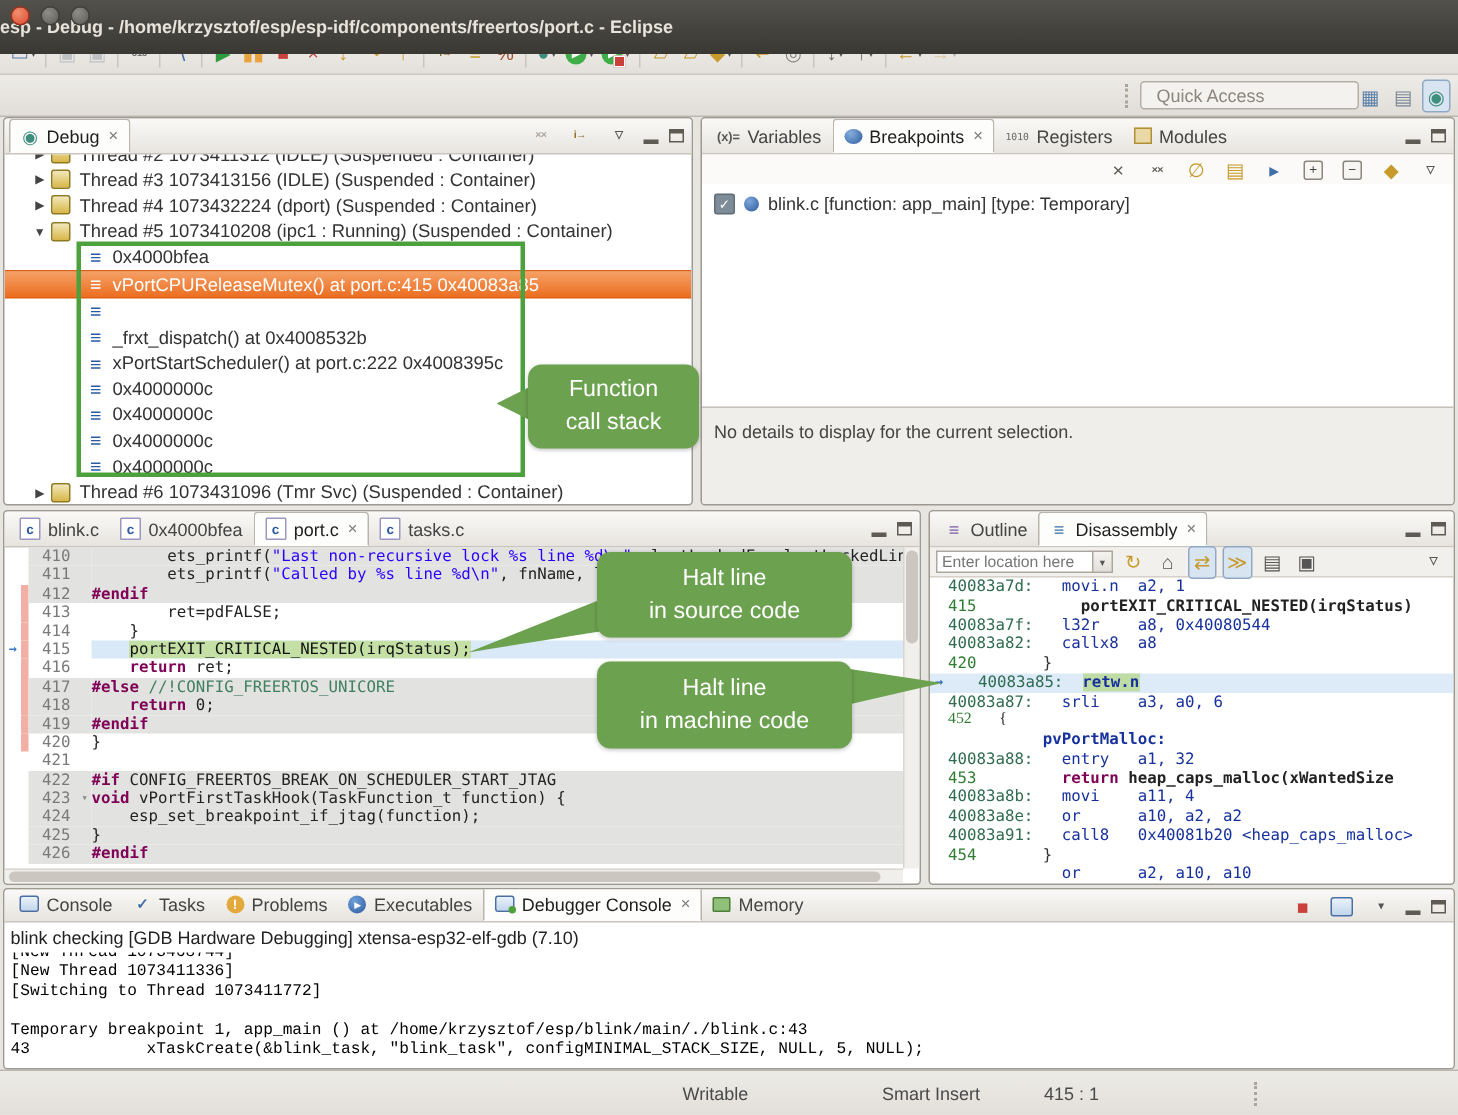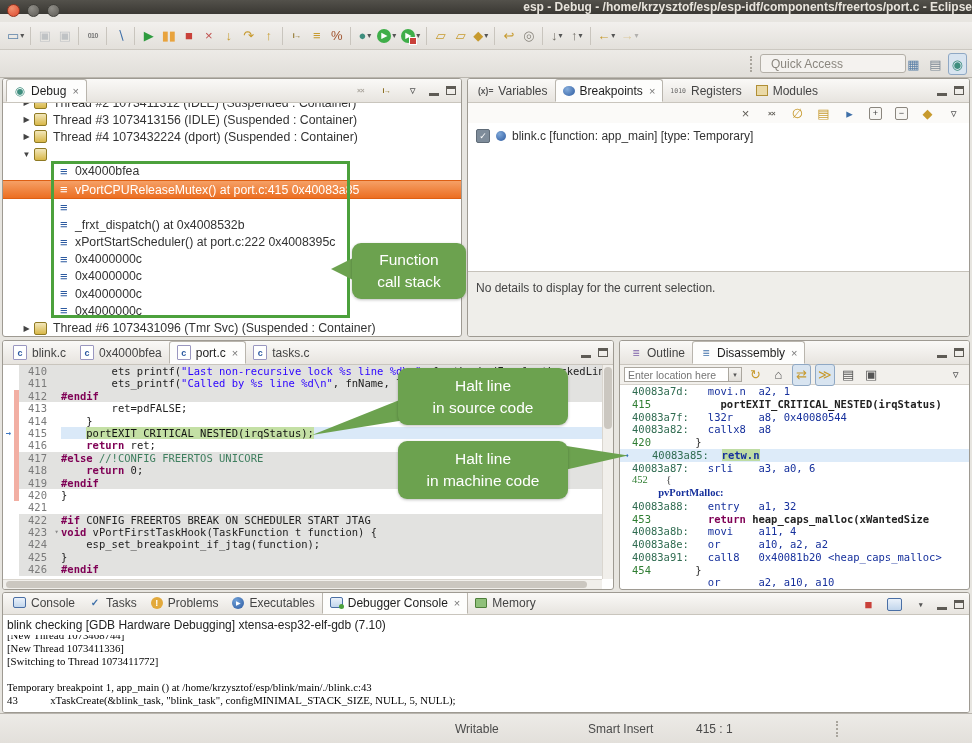--- a/index.html
+++ b/index.html
@@ -1,20 +1,20 @@
 <!DOCTYPE html>
 <html><head>
 <meta charset="utf-8">
 <style>
   html,body{margin:0;padding:0}
   body{width:972px;height:743px;position:relative;font-family:"Liberation Sans",sans-serif;
        background:#E7E5E0;overflow:hidden;-webkit-font-smoothing:antialiased}
   
-  .titlebar{position:absolute;left:0;top:0;width:972px;height:14px;
-    background:linear-gradient(#53514B,#3A3833);display:flex;align-items:center;justify-content:flex-end;
+  .titlebar{position:absolute;left:0;top:0;width:972px;height:36px;
+    background:linear-gradient(#53514B,#3A3833);display:flex;align-items:center;justify-content:flex-start;
     color:#E8E4DC;font-size:12px;font-weight:bold;z-index:10}
   .winbtns{position:absolute;left:7px;top:4px;display:flex;gap:7px}
   .wb{width:13px;height:13px;border-radius:50%;box-sizing:border-box}
   .wb.close{background:radial-gradient(circle at 35% 30%,#F0906E,#DE4A30);border:1px solid #96341F}
   .wb.min,.wb.max{background:radial-gradient(circle at 35% 30%,#8F8D87,#5D5B55);border:1px solid #403F3A}
   
   .toolbar{position:absolute;left:0;top:22px;width:972px;height:28px;box-sizing:border-box;
     background:linear-gradient(#F2F0ED,#E3E0DB);border-bottom:1px solid #CCC8C1;
     display:flex;align-items:center;padding:0 5px;gap:1px;z-index:9}
   .subbar{position:absolute;left:0;top:50px;width:972px;height:28px;box-sizing:border-box;
@@ -122,21 +122,21 @@
   .bp-row{display:flex;align-items:center;gap:6px;height:18px;padding-left:8px;font-size:12px;color:#333;margin-top:4px}
   .cb{width:12px;height:12px;background:#7E8C9A;border:1px solid #5F6B77;border-radius:2px;color:#FFF;
     font-size:9px;display:inline-flex;align-items:center;justify-content:center;flex:none}
   .bp-dot{width:10px;height:10px;border-radius:50%;background:radial-gradient(circle at 35% 30%,#7FA8D9,#2C5AA0);flex:none}
   .bp-detail{position:absolute;left:0;right:0;top:192px;bottom:0;background:#EFEEEA;border-top:1px solid #C6C2BA;
     font-size:12px;color:#444;padding:9px 0 0 8px;box-sizing:border-box}
   
   .con-tabbar{height:22px}
   .con-body{position:absolute;top:23px;left:0;right:0;bottom:0;background:#FFF;overflow:hidden}
   .con-title{font-size:12px;color:#222;padding:2px 0 3px 4px}
-  .con-lines{font-family:Liberation Serif, serif;font-size:10.8px;line-height:13px;padding-left:4px;overflow:hidden}
+  .con-lines{font-family:Liberation Mono, monospace;font-size:10.8px;line-height:13px;padding-left:4px;overflow:hidden}
   .conline{height:13px;white-space:pre}
   .conline.clipfirst{margin-top:-6px}
   
   .statusbar{position:absolute;left:0;top:713px;width:972px;height:30px;background:linear-gradient(#EDEBE7,#E2DFDA);
     border-top:1px solid #B9B5AE;font-size:12px;color:#4A4A4A;z-index:8}
   .sb-item{position:absolute;top:8px}
   .sb-grip{position:absolute;left:836px;top:7px;height:16px;border-left:2px dotted #A9A59D}
   
   .callout{position:absolute;background:#6CA24F;border-radius:9px;color:#FFF;z-index:60;
     display:flex;flex-direction:column;align-items:center;justify-content:center;
@@ -319,20 +319,21 @@
         <span class="ttext">Thread #3 1073413156 (IDLE) (Suspended : Container)</span>
       </div>
       <div class="trow">
         <span class="arr">▶</span>
         <span class="thread-ic"></span>
         <span class="ttext">Thread #4 1073432224 (dport) (Suspended : Container)</span>
       </div>
       <div class="trow">
         <span class="arr">▼</span>
         <span class="thread-ic"></span>
+        <span class="ttext">Thread #5 1073410208 (ipc1 : Running) (Suspended : Container)</span>
       </div>
       <div class="trow frame">
         <span class="frame-ic">≡</span>
         <span class="ttext">0x4000bfea</span>
       </div>
       <div class="trow frame sel">
         <span class="frame-ic">≡</span>
         <span class="ttext">vPortCPUReleaseMutex() at port.c:415 0x40083a85</span>
       </div>
       <div class="trow frame">
@@ -534,21 +535,21 @@
   </div>
   <div class="dis-body" id="dis-lines">
       <div class="dline"><span class="da"></span><span style="white-space: pre;"><span class="za">40083a7d:</span><span class="zm">   movi.n  a2, 1</span></span></div>
       <div class="dline"><span class="da"></span><span style="white-space: pre;"><span class="zn">415</span><span class="zsrc">           portEXIT_CRITICAL_NESTED(irqStatus)</span></span></div>
       <div class="dline"><span class="da"></span><span style="white-space: pre;"><span class="za">40083a7f:</span><span class="zm">   l32r    a8, 0x40080544</span></span></div>
       <div class="dline"><span class="da"></span><span style="white-space: pre;"><span class="za">40083a82:</span><span class="zm">   callx8  a8</span></span></div>
       <div class="dline"><span class="da"></span><span style="white-space: pre;"><span class="zn">420</span><span class="zp">       }</span></span></div>
       <div class="dline halt"><span class="da">→</span><span style="white-space: pre; margin-left: 20px;"><span class="za">40083a85:</span><span class="zp">  </span><span class="zhl">retw.n</span></span></div>
       <div class="dline"><span class="da"></span><span style="white-space: pre;"><span class="za">40083a87:</span><span class="zm">   srli    a3, a0, 6</span></span></div>
       <div class="dline"><span class="da"></span><span style="white-space: pre; font-family: Liberation Serif, serif;"><span class="zn">452</span><span class="zp">       {</span></span></div>
-      <div class="dline"><span class="da"></span><span style="white-space: pre; font-family: Liberation Serif, serif;"><span class="zlbl">          pvPortMalloc:</span></span></div>
+      <div class="dline"><span class="da"></span><span style="white-space: pre;"><span class="zlbl">          pvPortMalloc:</span></span></div>
       <div class="dline"><span class="da"></span><span style="white-space: pre;"><span class="za">40083a88:</span><span class="zm">   entry   a1, 32</span></span></div>
       <div class="dline"><span class="da"></span><span style="white-space: pre;"><span class="zn">453</span><span class="zp">         </span><span class="zk">return</span><span class="zsrc"> heap_caps_malloc(xWantedSize</span></span></div>
       <div class="dline"><span class="da"></span><span style="white-space: pre;"><span class="za">40083a8b:</span><span class="zm">   movi    a11, 4</span></span></div>
       <div class="dline"><span class="da"></span><span style="white-space: pre;"><span class="za">40083a8e:</span><span class="zm">   or      a10, a2, a2</span></span></div>
       <div class="dline"><span class="da"></span><span style="white-space: pre;"><span class="za">40083a91:</span><span class="zm">   call8   0x40081b20 &lt;heap_caps_malloc&gt;</span></span></div>
       <div class="dline"><span class="da"></span><span style="white-space: pre;"><span class="zn">454</span><span class="zp">       }</span></span></div>
       <div class="dline"><span class="da"></span><span style="white-space: pre;"><span class="zm">            or      a2, a10, a10</span></span></div>
     </div>
 </div>
 

